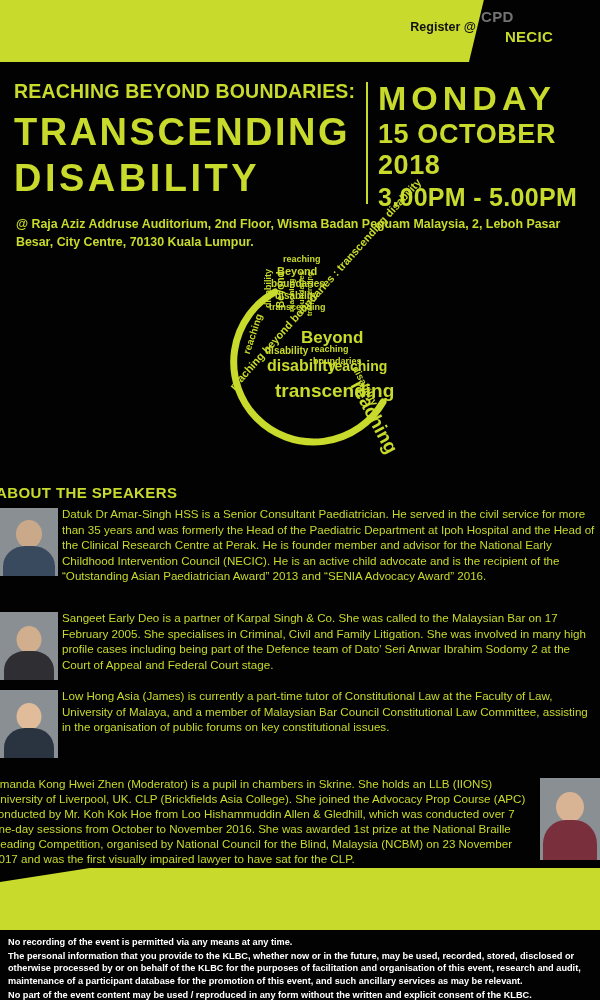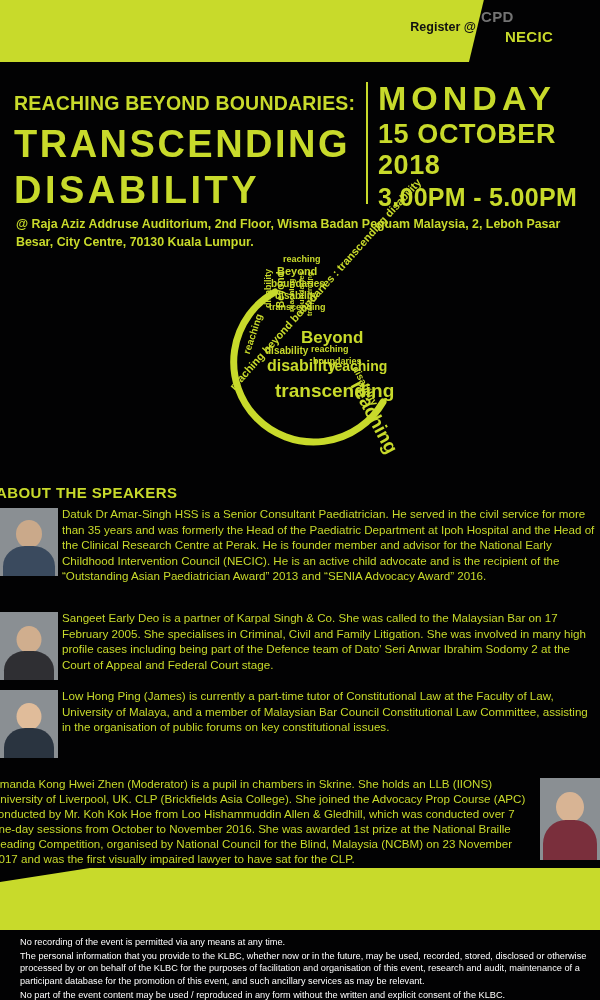--- a/index.html
+++ b/index.html
@@ -77,21 +77,21 @@
     text-align: center;
     color: #c8da2b;
     font-size: 15px;
     font-weight: bold;
     letter-spacing: .3px;
   }
 
   
   .title-block {
     position: absolute;
-    top: 92px;
+    top: 80px;
     left: 14px;
     width: 350px;
     z-index: 4;
   }
   .t-line1 {
     color: #c8da2b;
     font-size: 19.5px;
     font-weight: bold;
     letter-spacing: .2px;
     font-family: "Liberation Sans", sans-serif;
@@ -258,21 +258,22 @@
     width: 600px;
     height: 70px;
     background: #020203;
     z-index: 4;
     padding: 6px 4px 0 4px;
   }
   .footer p {
     color: #ffffff;
     font-size: 9.2px;
     line-height: 1.38;
-    margin: 0 0 1px 16px;
+    margin: 0 0 1px 4px;
+    font-weight: bold;
   }
 </style>
 </head>
 <body>
 
 <div class="poster">
 
   <div class="topbar"></div>
   <div class="logo">
     <svg width="30" height="30" viewBox="0 0 30 30" aria-hidden="true">
@@ -355,21 +356,21 @@
       <b>Sangeet Early Deo</b><span> is a partner of Karpal Singh &amp; Co. She was called to the Malaysian Bar on 17 February 2005. She specialises in Criminal, Civil and Family Litigation. She was involved in many high profile cases including being part of the Defence team of Dato’ Seri Anwar Ibrahim Sodomy 2 at the Court of Appeal and Federal Court stage.</span>
     </div>
   </div>
 
   <div class="speaker" style="left:0; top:690px; width:600px; height:78px;">
     <div class="photo" style="left:0; top:0;">
       <div class="head" style="top:13px; width:25px; height:27px; background:#e0bc9a;"></div>
       <div class="body" style="top:38px; width:50px; height:33px; background:#2a3440;"></div>
     </div>
     <div class="sp-text" style="left:62px; top:-2px; width:538px;">
-      <b>Low Hong Ping (James)</b><span>  is currently a part-time tutor of Constitutional Law at the Faculty of Law, University of Malaya, and a member of Malaysian Bar Council Constitutional Law Committee, assisting in the organisation of public forums on key constitutional issues.</span>
+      <b>Low Hong Asia (James)</b><span>  is currently a part-time tutor of Constitutional Law at the Faculty of Law, University of Malaya, and a member of Malaysian Bar Council Constitutional Law Committee, assisting in the organisation of public forums on key constitutional issues.</span>
     </div>
   </div>
 
   <div class="speaker" style="left:0; top:776px; width:600px; height:92px;">
     <div class="photo" style="left:540px; top:2px; width:60px; height:82px;">
       <div class="head" style="top:14px; width:28px; height:30px; background:#d8b494;"></div>
       <div class="body" style="top:42px; width:54px; height:40px; background:#7a2f3c;"></div>
     </div>
     <div class="sp-text" style="left:-8px; top:0; width:542px; line-height:1.3;">
       <b>Amanda Kong Hwei Zhen (Moderator)</b><span> is a pupil in chambers in Skrine. She holds an  LLB (IIONS) University of Liverpool, UK. CLP (Brickfields Asia College). She joined the Advocacy Prop Course (APC) conducted by Mr. Koh Kok Hoe from Loo Hishammuddin Allen &amp; Gledhill, which was conducted over 7 one-day sessions from October to November 2016. She was awarded 1st prize at the National Braille Reading Competition, organised by National Council for the Blind, Malaysia (NCBM) on 23 November 2017 and was the first visually impaired lawyer to have sat for the CLP.</span>

